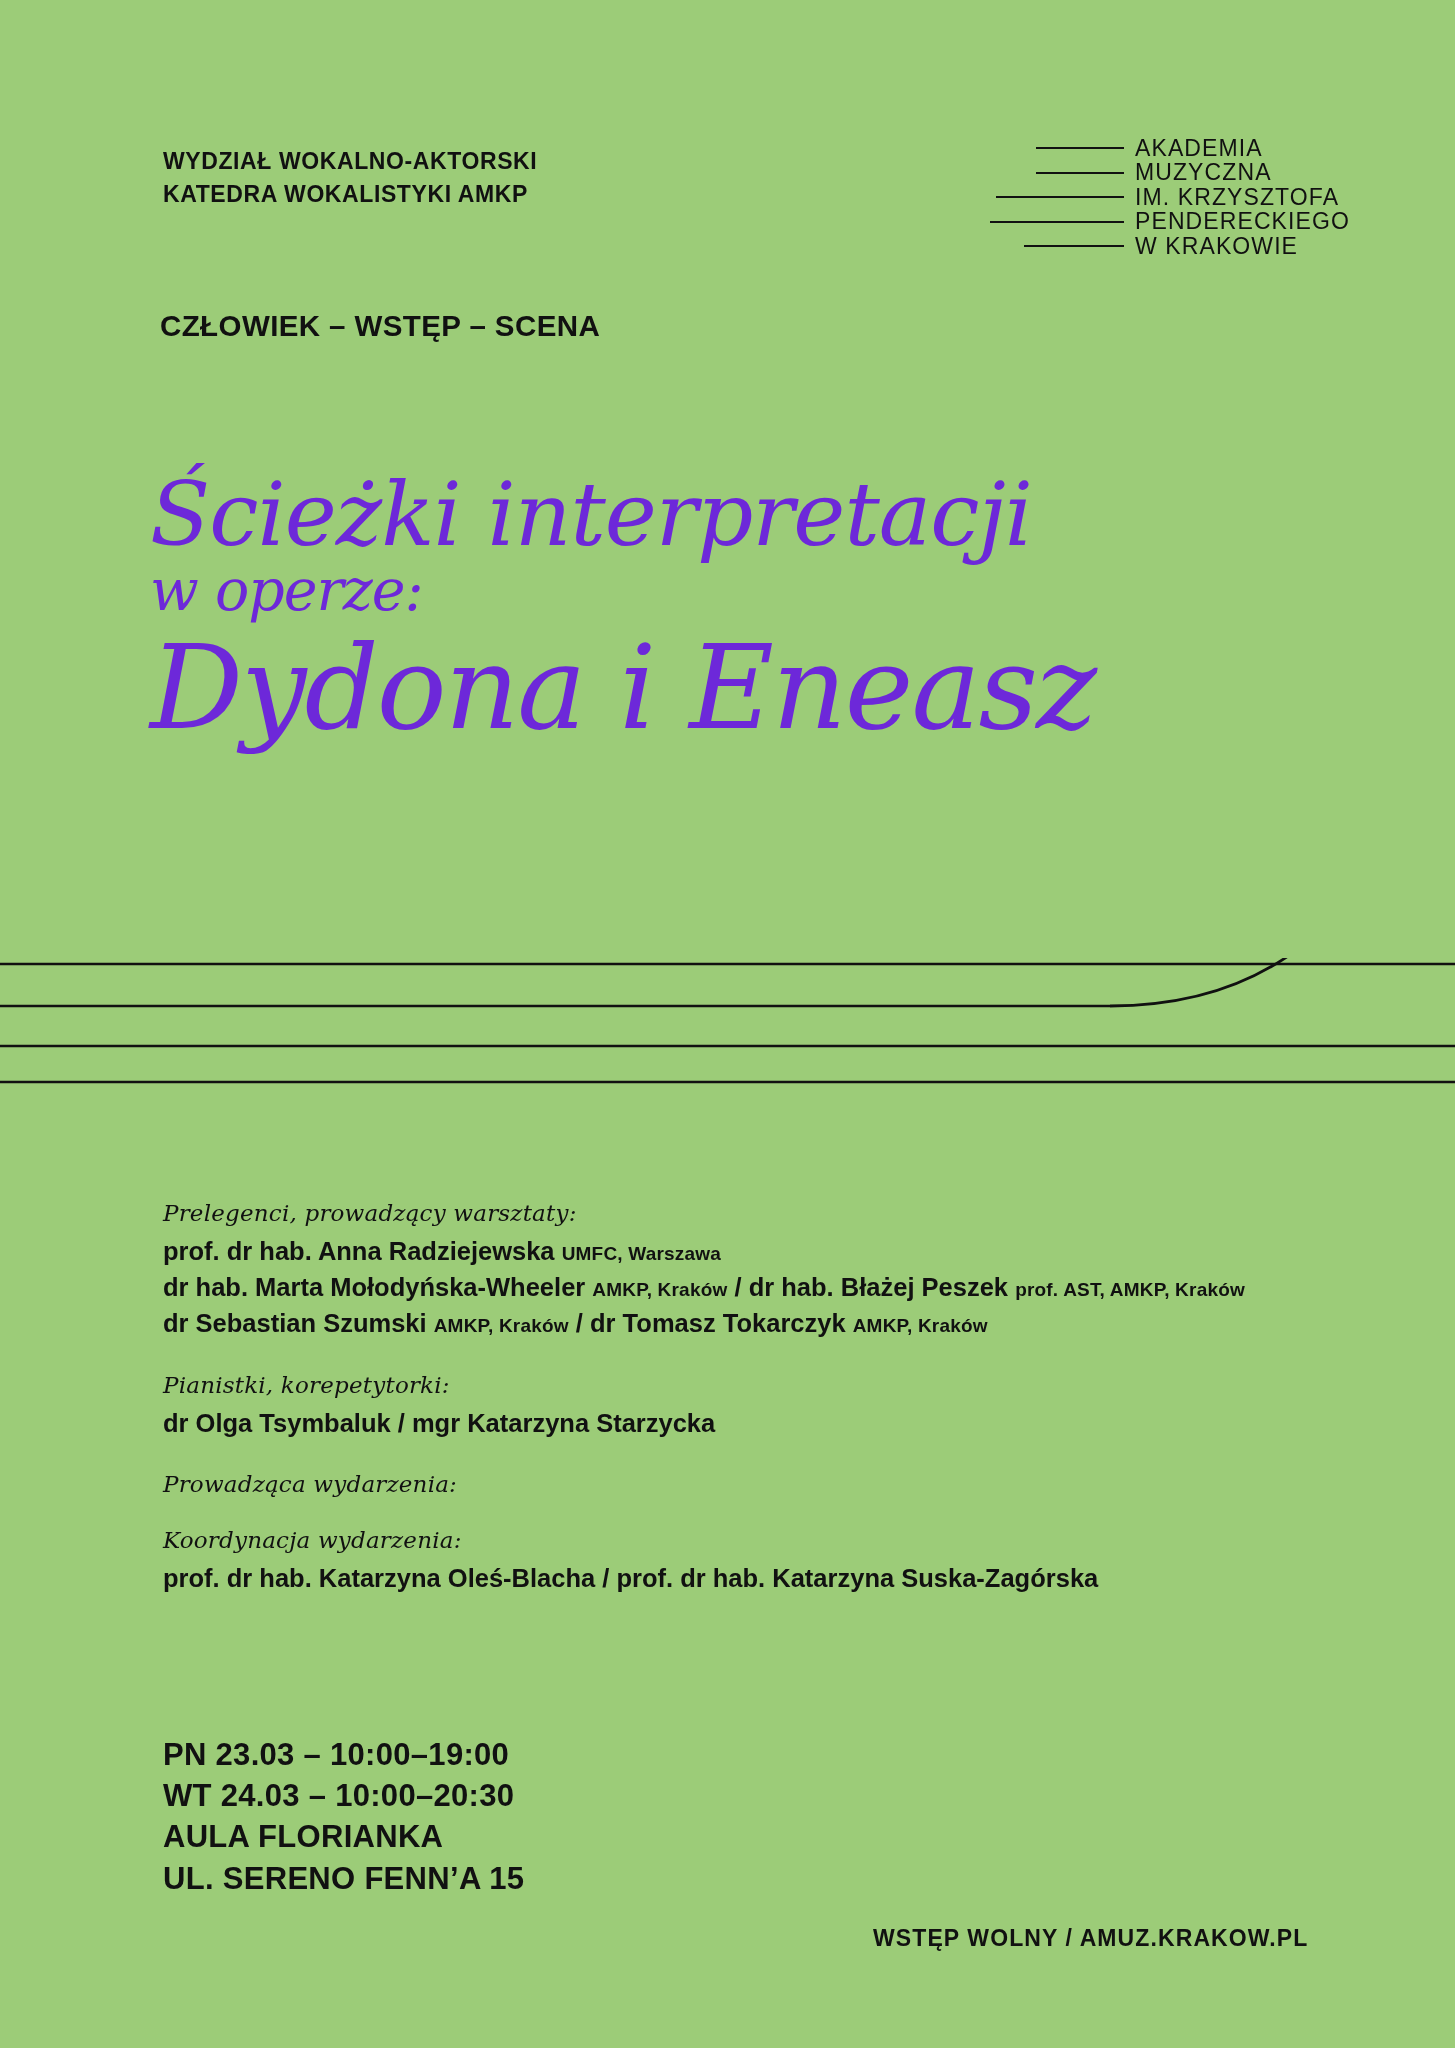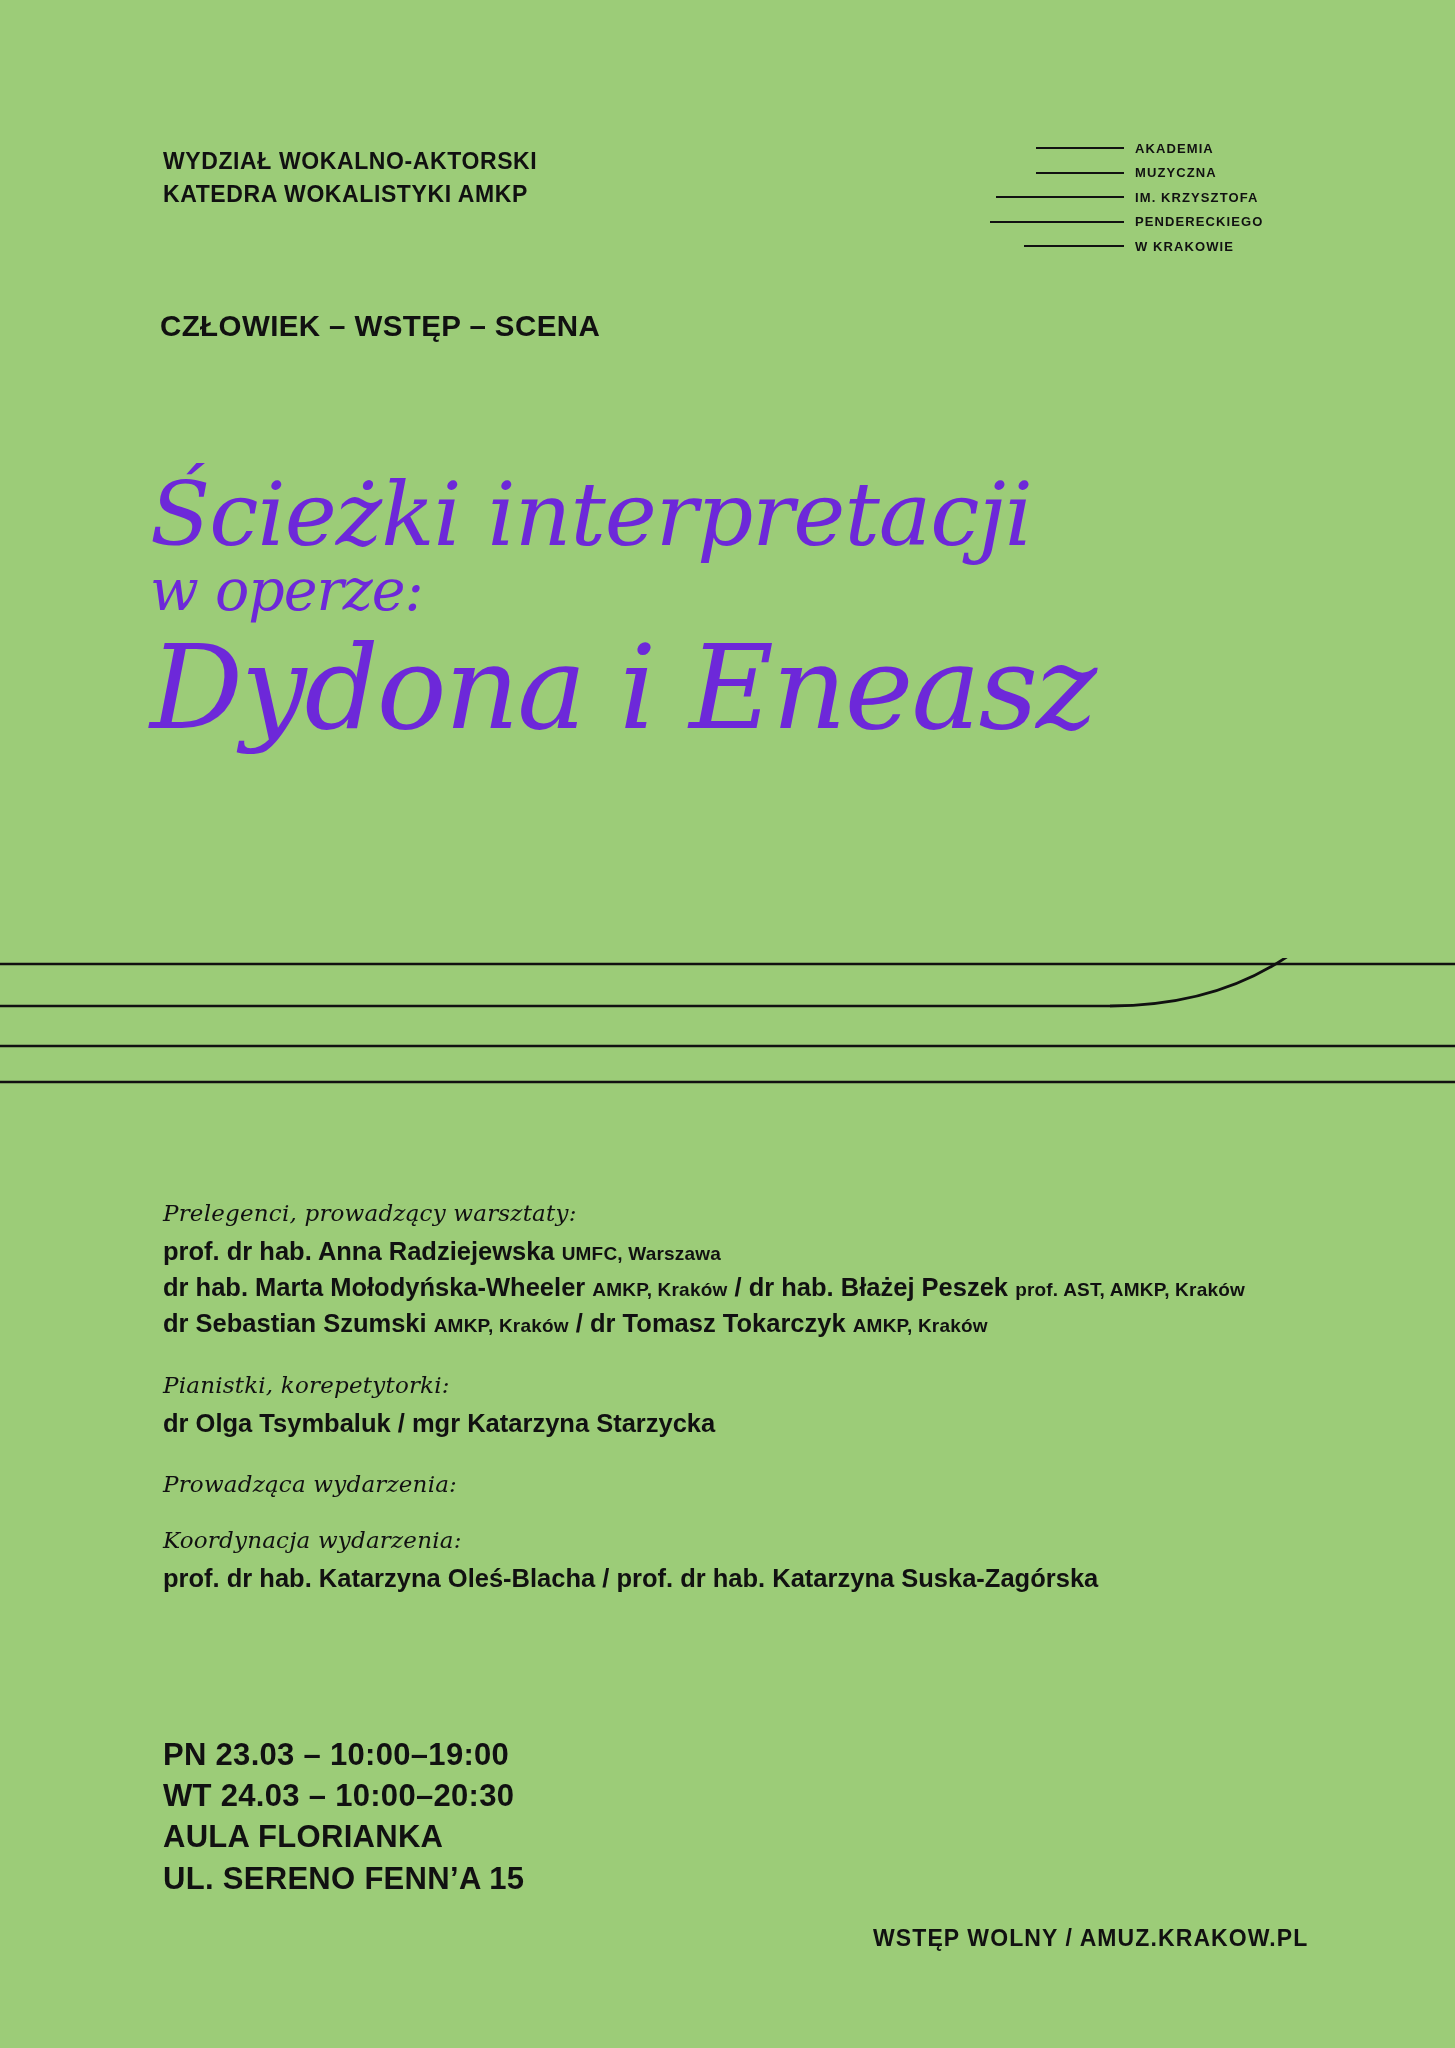--- a/index.html
+++ b/index.html
@@ -46,22 +46,22 @@
     justify-content: flex-end;
     height: 24.5px;
   }
   .logo-rule {
     height: 0;
     border-top: 2.6px solid #111;
     margin-right: 11px;
     flex: 0 0 auto;
   }
   .logo-text {
-    font-size: 13px;
-    font-weight: bold;
+    font-size: 23px;
+    font-weight: normal;
     letter-spacing: 1.1px;
     white-space: nowrap;
     width: 192px;
     text-align: left;
   }
 
   
   .kicker {
     position: absolute;
     left: 160px;

